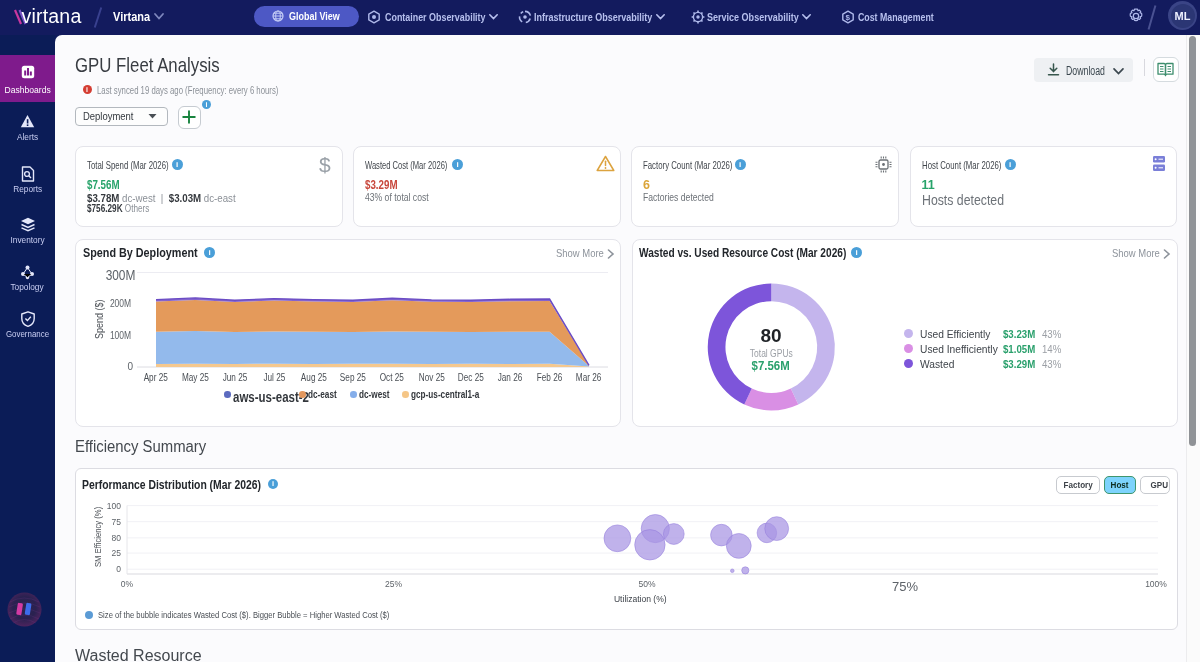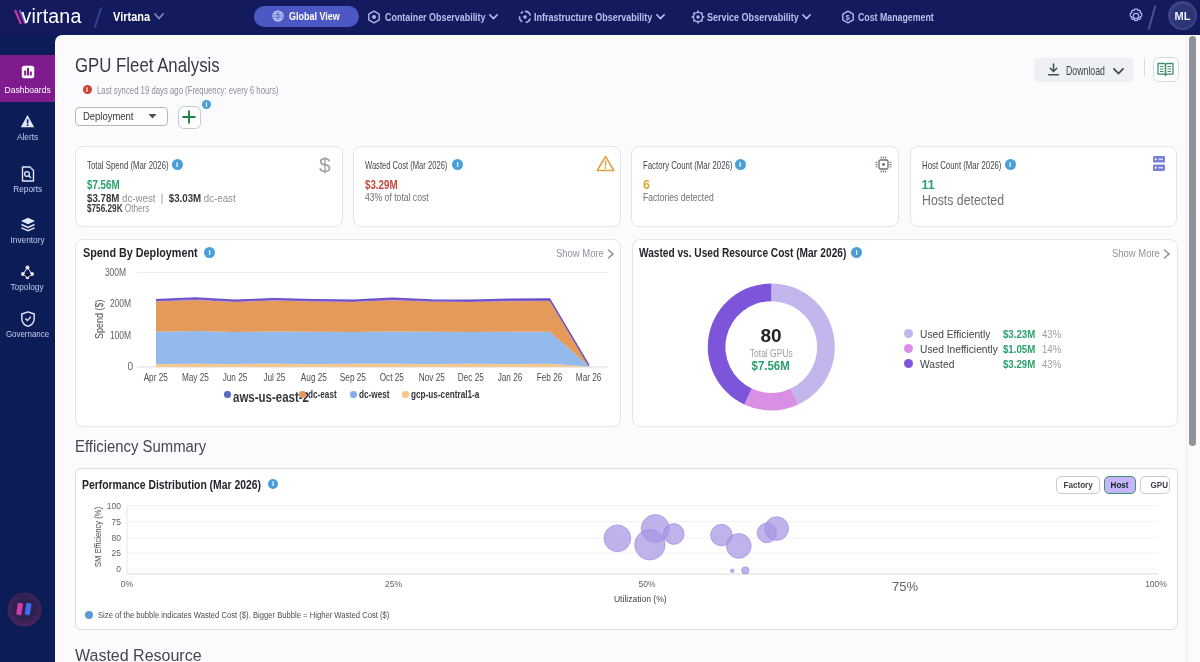--- a/index.html
+++ b/index.html
@@ -233,21 +233,21 @@
     <g transform="translate(-75,-239)">
       <path d="M137 272.5 H608" stroke="#ececf2" stroke-width="1"></path>
       <path d="M137 367 H608" stroke="#dcdce2" stroke-width="1"></path>
       <polygon points="156.0,363.9 195.4,363.7 234.7,363.9 274.1,363.8 313.5,363.9 352.8,363.8 392.2,363.8 431.5,363.9 470.9,363.8 510.3,363.9 549.6,363.8 589.0,366.5 589.0,367.0 549.6,367.0 510.3,367.0 470.9,367.0 431.5,367.0 392.2,367.0 352.8,367.0 313.5,367.0 274.1,367.0 234.7,367.0 195.4,367.0 156.0,367.0" fill="#f5c88e"></polygon>
       <polygon points="156.0,331.7 195.4,331.1 234.7,332.0 274.1,331.4 313.5,331.7 352.8,332.0 392.2,331.4 431.5,331.7 470.9,332.0 510.3,331.7 549.6,331.7 589.0,366.1 589.0,366.5 549.6,363.8 510.3,363.9 470.9,363.8 431.5,363.9 392.2,363.8 352.8,363.8 313.5,363.9 274.1,363.8 234.7,363.9 195.4,363.7 156.0,363.9" fill="#93baec"></polygon>
       <polygon points="156.0,301.5 195.4,299.9 234.7,302.1 274.1,300.5 313.5,301.5 352.8,302.1 392.2,300.2 431.5,301.8 470.9,302.1 510.3,301.2 549.6,300.9 589.0,365.6 589.0,366.1 549.6,331.7 510.3,331.7 470.9,332.0 431.5,331.7 392.2,331.4 352.8,332.0 313.5,331.7 274.1,331.4 234.7,332.0 195.4,331.1 156.0,331.7" fill="#e49a5b"></polygon>
       <polygon points="156.0,299.6 195.4,297.9 234.7,300.2 274.1,298.6 313.5,299.6 352.8,300.2 392.2,298.3 431.5,299.9 470.9,300.2 510.3,299.3 549.6,299.0 589.0,365.3 589.0,365.6 549.6,300.9 510.3,301.2 470.9,302.1 431.5,301.8 392.2,300.2 352.8,302.1 313.5,301.5 274.1,300.5 234.7,302.1 195.4,299.9 156.0,301.5" fill="#8463ce"></polygon>
       <polyline points="156.0,299.6 195.4,297.9 234.7,300.2 274.1,298.6 313.5,299.6 352.8,300.2 392.2,298.3 431.5,299.9 470.9,300.2 510.3,299.3 549.6,299.0 589.0,365.3" fill="none" stroke="#6a4cc4" stroke-width="1.4"></polyline>
     </g>
   </svg>
-  <div class="abs" style="left:103px;top:266.5px;width:30px;text-align:left;font-size:10px;color:#5e6369;"><span class="sx ctr" style="transform:scaleX(0.85);">300M</span></div>
+  <div class="abs" style="left:103px;top:266.5px;width:30px;text-align:left;font-size:14px;color:#5e6369;"><span class="sx ctr" style="transform:scaleX(0.85);">300M</span></div>
   <div class="abs" style="left:103px;top:298px;width:30px;text-align:right;font-size:10px;color:#5e6369;"><span class="sx ctr" style="transform:scaleX(0.85);">200M</span></div>
   <div class="abs" style="left:103px;top:329.5px;width:30px;text-align:right;font-size:10px;color:#5e6369;"><span class="sx ctr" style="transform:scaleX(0.85);">100M</span></div>
   <div class="abs" style="left:103px;top:361px;width:30px;text-align:right;font-size:10px;color:#5e6369;">0</div>
   <div class="abs" style="left:94px;top:339px;font-size:10px;color:#4a4f55;transform:rotate(-90deg);transform-origin:0 0;"><span class="sx" style="transform:scaleX(0.9);">Spend ($)</span></div>
   <div class="abs" style="left:136px;top:372px;width:40px;text-align:center;font-size:10px;color:#4a4f55;"><span class="sx ctr" style="transform:scaleX(0.82);">Apr 25</span></div>
   <div class="abs" style="left:175.4px;top:372px;width:40px;text-align:center;font-size:10px;color:#4a4f55;"><span class="sx ctr" style="transform:scaleX(0.82);">May 25</span></div>
   <div class="abs" style="left:214.7px;top:372px;width:40px;text-align:center;font-size:10px;color:#4a4f55;"><span class="sx ctr" style="transform:scaleX(0.82);">Jun 25</span></div>
   <div class="abs" style="left:254.1px;top:372px;width:40px;text-align:center;font-size:10px;color:#4a4f55;"><span class="sx ctr" style="transform:scaleX(0.82);">Jul 25</span></div>
   <div class="abs" style="left:293.5px;top:372px;width:40px;text-align:center;font-size:10px;color:#4a4f55;"><span class="sx ctr" style="transform:scaleX(0.82);">Aug 25</span></div>
   <div class="abs" style="left:332.8px;top:372px;width:40px;text-align:center;font-size:10px;color:#4a4f55;"><span class="sx ctr" style="transform:scaleX(0.82);">Sep 25</span></div>
@@ -298,21 +298,21 @@
   <div class="abs" style="left:1003px;top:358px;font-size:11.5px;font-weight:bold;color:#2aa06c;"><span class="sx" style="transform:scaleX(0.84);">$3.29M</span></div>
   <div class="abs" style="left:1042px;top:358px;font-size:11.5px;color:#9b9fa5;"><span class="sx" style="transform:scaleX(0.84);">43%</span></div>
 </div>
 <div id="efficiency">
   <div class="abs" style="left:75px;top:438px;font-size:16px;color:#43484e;"><span class="sx" style="transform:scaleX(0.93);">Efficiency Summary</span></div>
   <div class="abs" style="left:75px;top:467.5px;width:1103px;height:162px;background:#fff;border:1px solid #dcdce2;border-radius:6px;"></div>
   <div class="abs" style="left:82px;top:478px;font-size:12px;font-weight:bold;color:#22262b;"><span class="sx" style="transform:scaleX(0.866);">Performance Distribution (Mar 2026)</span></div>
   <div class="abs" style="left:268px;top:479px;width:10px;height:10px;border-radius:50%;background:#4a9fd8;color:#fff;text-align:center;line-height:10px;font-size:7.5px;font-weight:bold;">i</div>
 
   <div class="abs" style="left:1056px;top:476px;width:44px;height:18px;background:#fff;border:1px solid #c7cacf;border-radius:5px;text-align:center;line-height:16px;font-size:9.5px;font-weight:bold;color:#3d4248;"><span class="sx ctr" style="transform:scaleX(0.85);">Factory</span></div>
-  <div class="abs" style="left:1104px;top:476px;width:32px;height:18px;background:#c4b5fd;border:1px solid #3f956d;border-radius:5px;text-align:center;line-height:16px;font-size:9.5px;font-weight:bold;color:#0c2a1b;"><span class="sx ctr" style="transform:scaleX(0.85);">Host</span></div>
+  <div class="abs" style="left:1104px;top:476px;width:32px;height:18px;background:#7dd3fc;border:1px solid #3f956d;border-radius:5px;text-align:center;line-height:16px;font-size:9.5px;font-weight:bold;color:#0c2a1b;"><span class="sx ctr" style="transform:scaleX(0.85);">Host</span></div>
   <div class="abs" style="left:1140px;top:476px;width:30px;height:18px;background:#fff;border:1px solid #c7cacf;border-radius:5px;text-align:center;line-height:16px;font-size:9.5px;font-weight:bold;color:#3d4248;padding-left:8px;"><span class="sx ctr" style="transform:scaleX(0.85);">GPU</span></div>
 
   <svg class="abs" style="left:75px;top:467px;" width="1103px" height="162" viewBox="0 0 1103 162">
     <g transform="translate(-75,-467)">
       <g stroke="#f1f1f5" stroke-width="1">
         <path d="M127 505.6 H1158"></path>
           <path d="M127 521.7 H1158"></path>
           <path d="M127 537.9 H1158"></path>
           <path d="M127 553.1 H1158"></path>
           <path d="M127 569.2 H1158"></path>

